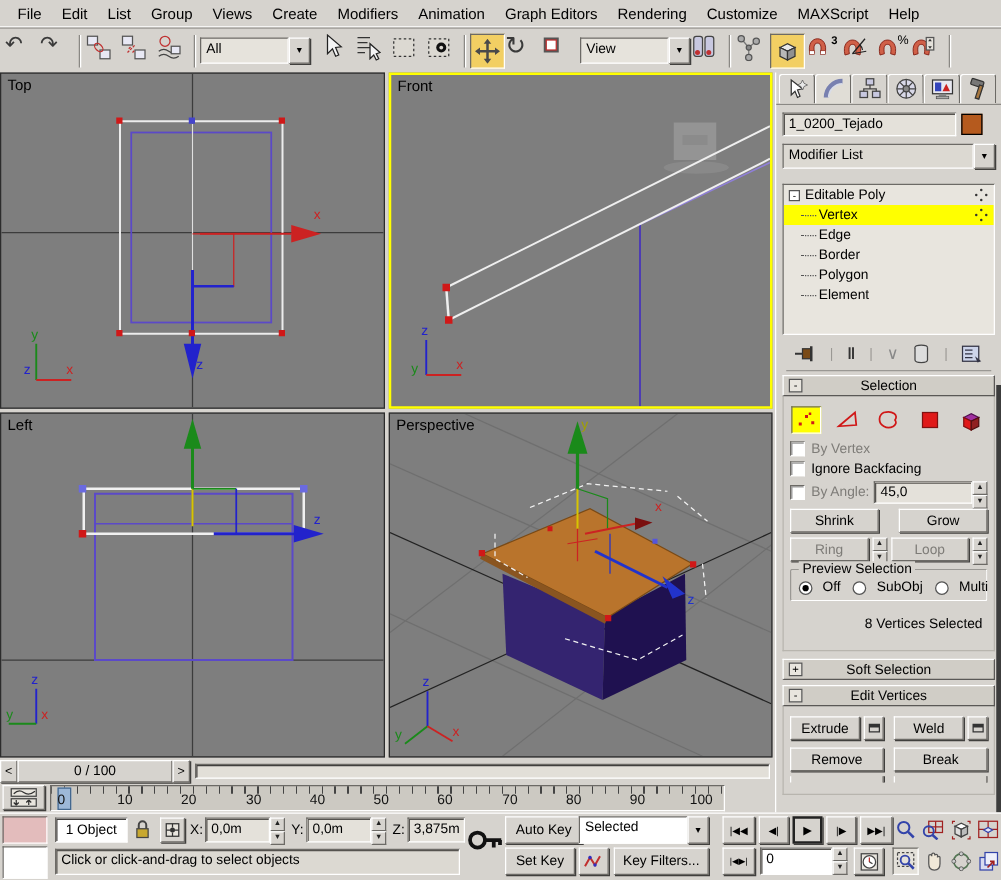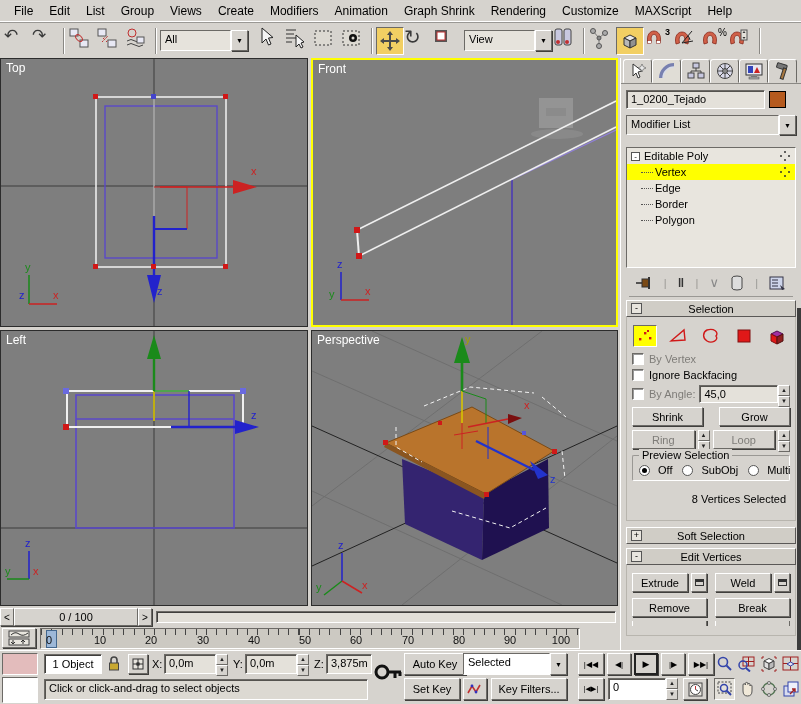--- a/index.html
+++ b/index.html
@@ -28,21 +28,21 @@
   
   #menubar { position:absolute; left:0; top:0; width:801px; height:22px; background:#d6d3ce; border-bottom:1px solid #fff; display:flex; align-items:center; padding-left:6px; font-size:12px; }
   .menu-item { padding:2px 8px; cursor:default; }
 
   
   #toolbar { position:absolute; left:0; top:22px; width:801px; height:36px; background:#d6d3ce; border-top:1px solid #9a9894; display:flex; align-items:center; padding-left:4px; }
   .glyph { font-size:17px; line-height:1; color:#3a3a3a; }
 
   
   .viewport { position:absolute; background:#7e7e7e; border:1px solid #2c2c2c; overflow:hidden; }
-  .vp-label { position:absolute; left:5px; top:2px; color:#ffffff; font-size:12px; z-index:5; }
+  .vp-label { position:absolute; left:5px; top:2px; color:#000000; font-size:12px; z-index:5; }
   #vp-front { border:2px solid #ffff00; }
 
   
   #timeslider { position:absolute; left:0; top:607px; width:620px; height:20px; display:flex; align-items:center; }
   #trackbar { position:absolute; left:0; top:628px; width:620px; height:21px; }
   #ruler { position:absolute; left:40px; top:0; width:540px; height:21px; background:#ccc9c2; border:1px solid; border-color:#6c6a66 #fff #fff #6c6a66; }
   #ruler .ticks { position:absolute; left:0; top:0; right:0; height:6px; background:repeating-linear-gradient(90deg,#444 0 1px,transparent 1px 10.3px); }
   .tick-num { position:absolute; top:5px; width:24px; text-align:center; font-size:11px; color:#111; }
   #frame-marker { position:absolute; left:5px; top:1px; width:11px; height:18px; background:#9db8d8; border:1px solid #44688e; }
 
@@ -75,21 +75,21 @@
 
 <div id="menubar">
   <span class="menu-item">File</span>
   <span class="menu-item">Edit</span>
   <span class="menu-item">List</span>
   <span class="menu-item">Group</span>
   <span class="menu-item">Views</span>
   <span class="menu-item">Create</span>
   <span class="menu-item">Modifiers</span>
   <span class="menu-item">Animation</span>
-  <span class="menu-item">Graph Shrink</span>
+  <span class="menu-item">Graph Editors</span>
   <span class="menu-item">Rendering</span>
   <span class="menu-item">Customize</span>
   <span class="menu-item">MAXScript</span>
   <span class="menu-item">Help</span>
 </div>
 
 <div id="toolbar">
   <div class="icon-btn"><span class="glyph">↶</span></div>
   <div class="icon-btn"><span class="glyph">↷</span></div>
   <div class="vsep"></div>
@@ -476,20 +476,24 @@
       <span>Edge</span>
     </div>
     <div class="stack-row stack-sub">
       <span class="tree-dot"></span>
       <span>Border</span>
     </div>
     <div class="stack-row stack-sub">
       <span class="tree-dot"></span>
       <span>Polygon</span>
     </div>
+    <div class="stack-row stack-sub">
+      <span class="tree-dot"></span>
+      <span>Element</span>
+    </div>
   </div>
 
   <div style="display:flex;align-items:center;justify-content:space-around;height:26px;margin:3px 8px 0 8px;border-bottom:1px solid #9a9894;padding-bottom:2px;">
     <svg width="18" height="16" viewBox="0 0 18 16">
           <line x1="1" y1="8" x2="7" y2="8" stroke="#333" stroke-width="1.6"></line>
           <rect x="7" y="4" width="7" height="8" fill="#7a4a16" stroke="#333"></rect>
           <line x1="14" y1="2" x2="14" y2="14" stroke="#333" stroke-width="2"></line>
         </svg>
     <span style="color:#9a9894">|</span>
     <span style="font-size:13px;font-weight:bold;color:#333">‖</span>

